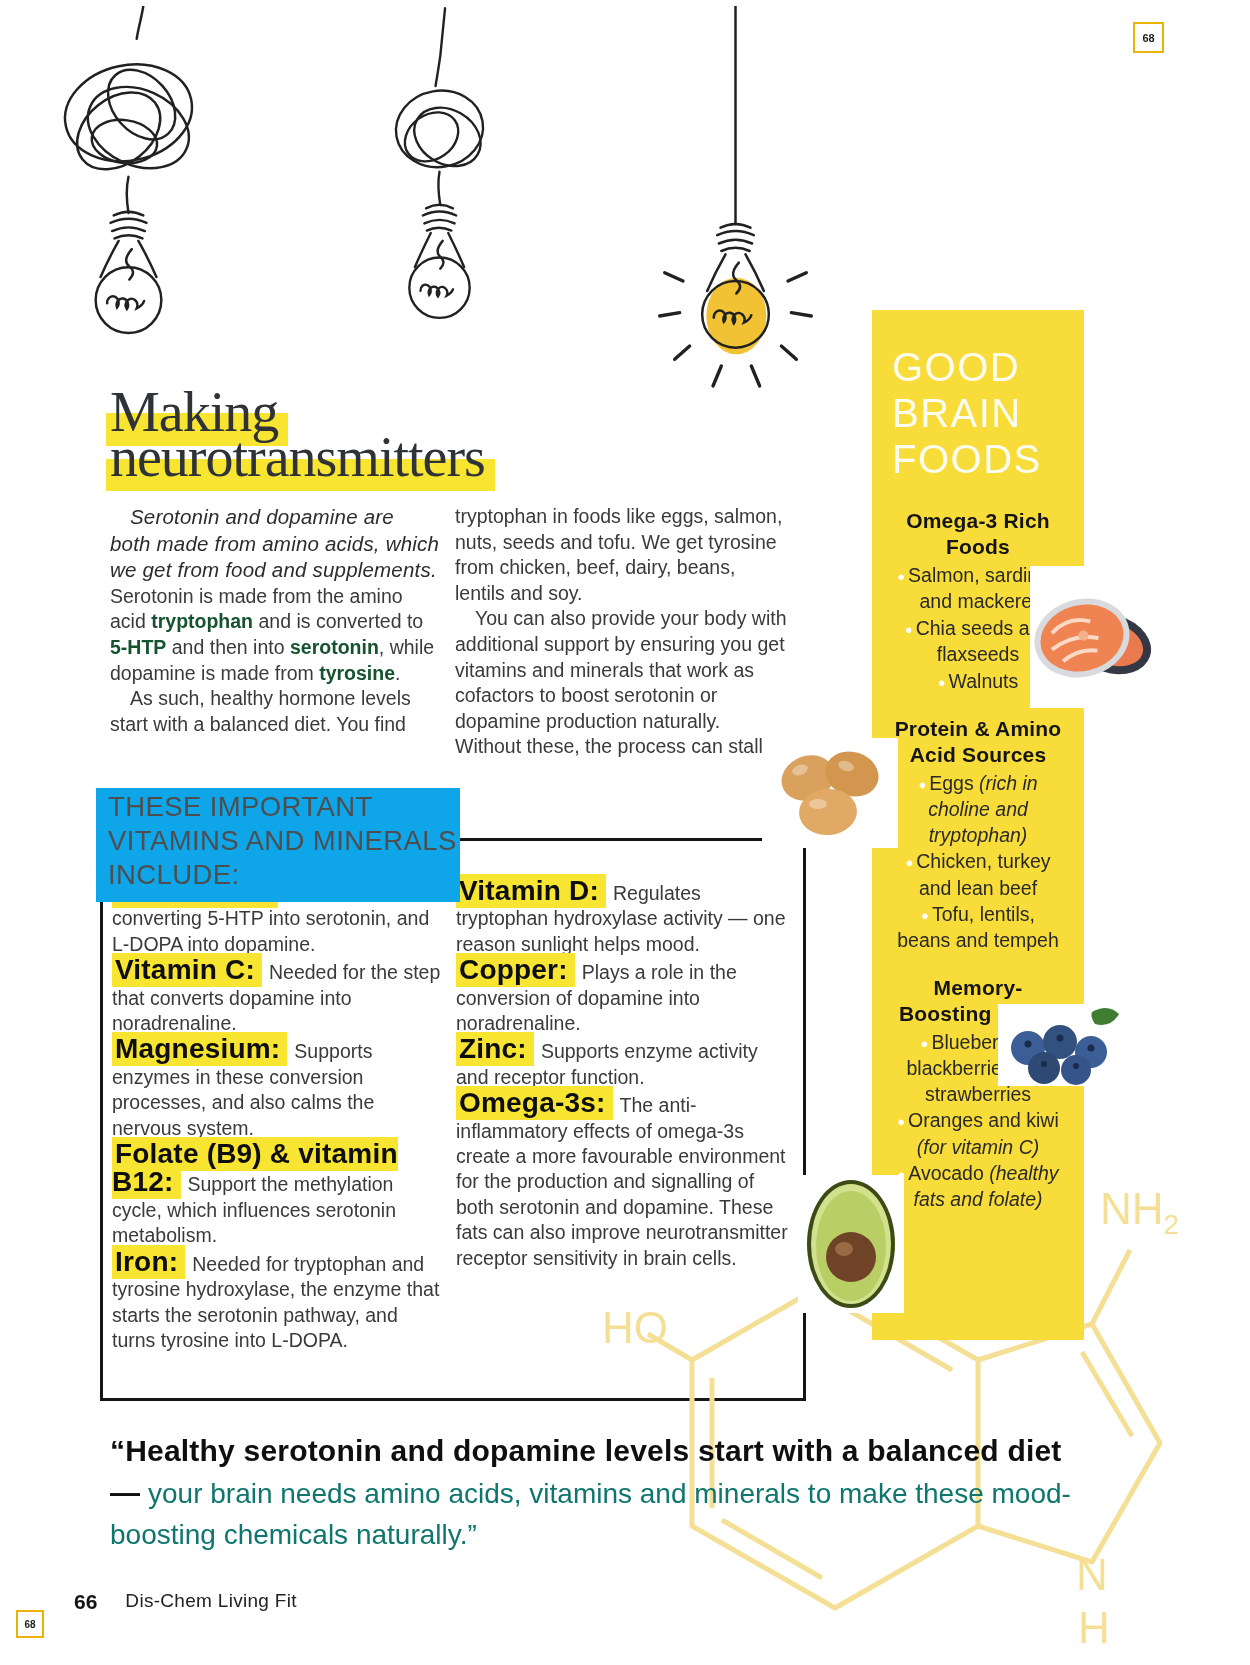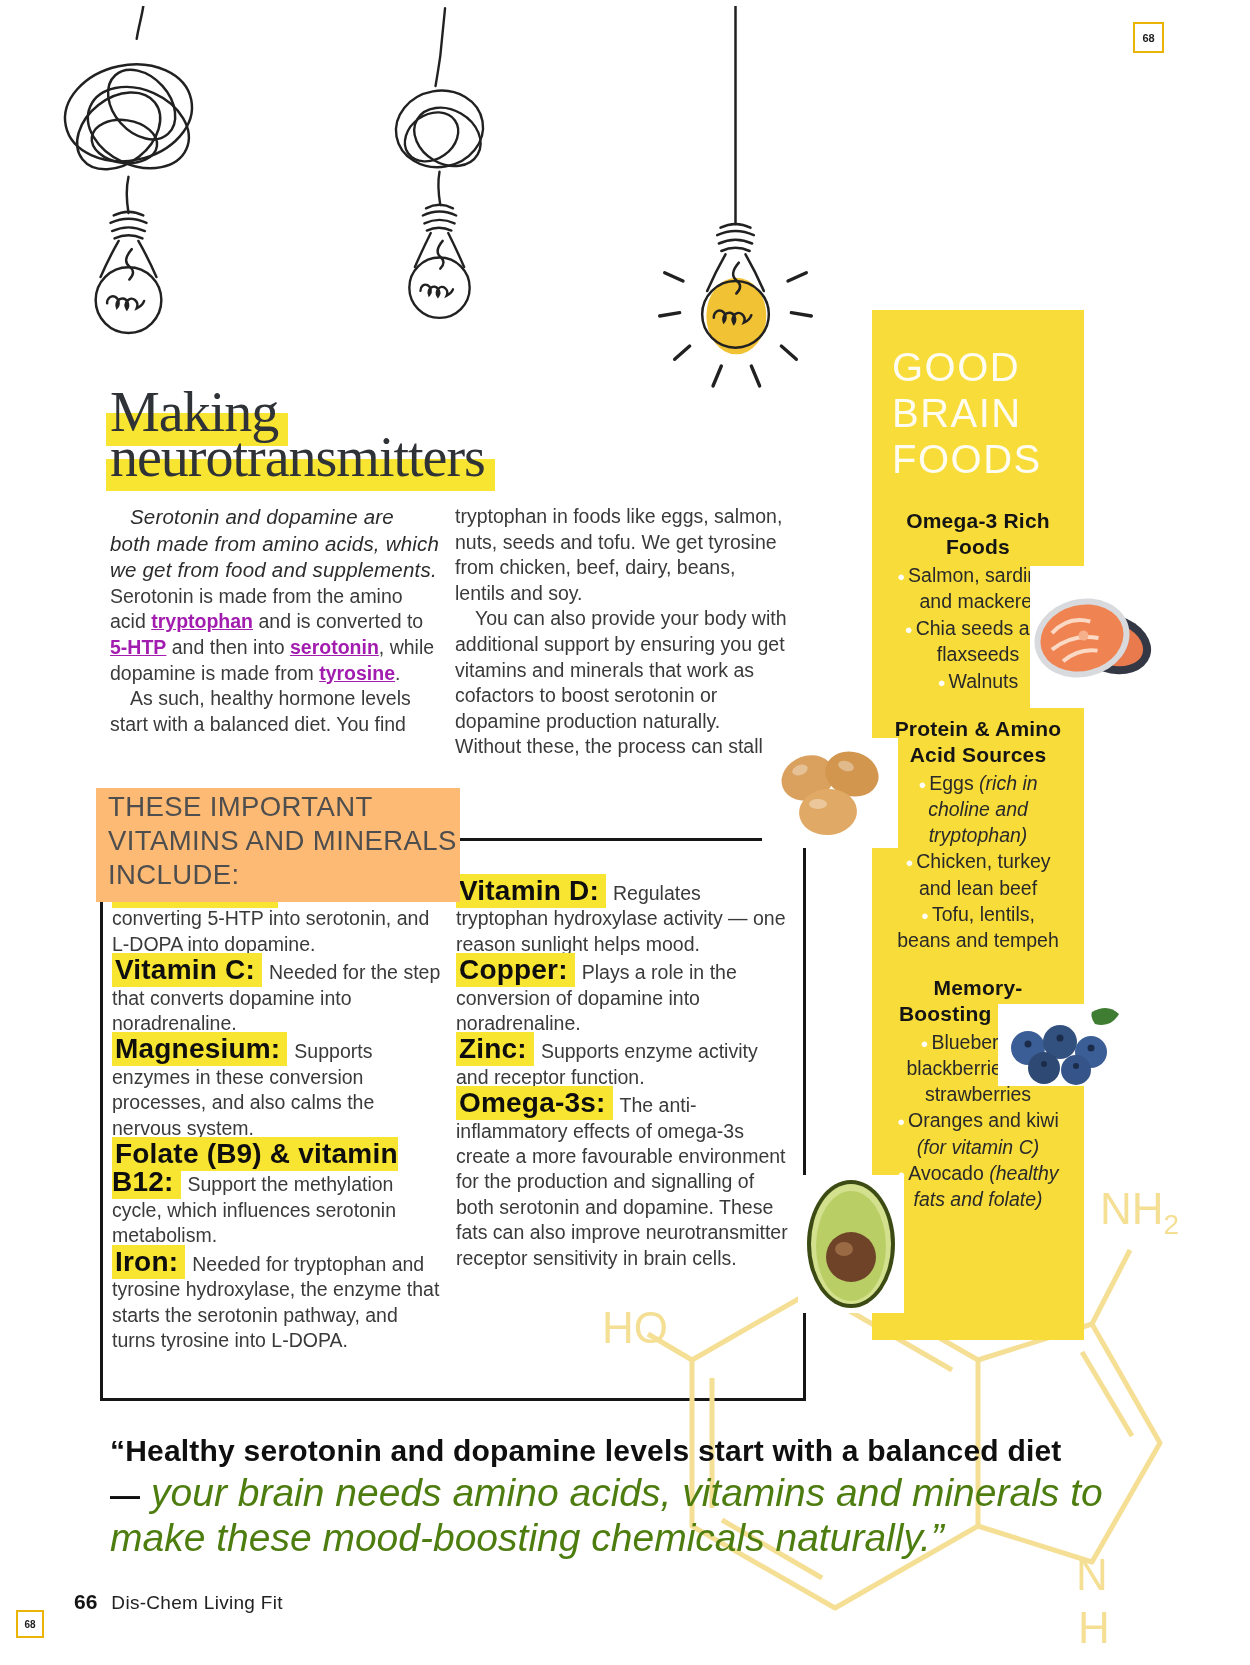--- a/index.html
+++ b/index.html
@@ -20,24 +20,24 @@
   
   .title-block{left:106px;top:390px;z-index:3;font-family:"Liberation Serif","DejaVu Serif",serif;
                font-size:56px;line-height:45px;color:#2f3337;letter-spacing:-1px;}
   .title-block .hl{background:linear-gradient(180deg,rgba(0,0,0,0) 50%,#f8e531 50%);padding:0 10px 3px 4px;}
 
   
   .bodycol{font-size:19.5px;line-height:25.6px;color:#3a3a3a;z-index:3;}
   .bodycol p{margin:0;text-indent:20px;}
   .bodycol p.noindent{text-indent:0;}
   .lead{font-style:italic;font-size:20.5px;color:#2c2c2c;letter-spacing:0.2px;}
-  .bodycol b{color:#a21caf;text-decoration:underline;}
-
-  
-  .section-heading{left:96px;top:788px;width:352px;background:#fdba74;z-index:4;
+  .bodycol b{color:#14532d;}
+
+  
+  .section-heading{left:96px;top:788px;width:352px;background:#0ea5e9;z-index:4;
                    font-size:27.5px;line-height:34px;color:#4e4e4e;letter-spacing:0.4px;
                    padding:2px 0 10px 12px;}
   .vitbox{left:100px;top:838px;width:700px;height:557px;border:3px solid #161616;background:#fff;z-index:1;}
   .vitcol{font-size:19.5px;line-height:25.4px;color:#3a3a3a;z-index:3;}
   .vitcol p{margin:0;}
   .vlabel{font-weight:800;color:#0e0e0e;background:#f8e531;padding:1px 7px 2px 3px;
           font-size:28px;letter-spacing:0.2px;margin-right:7px;}
 
   
   .sidebar{left:872px;top:310px;width:212px;height:1030px;background:#f8dc3a;z-index:3;
@@ -55,24 +55,24 @@
   .molecule{z-index:2;}
   .molecule path,.molecule polygon{stroke:#f4df95;stroke-width:5;fill:none;stroke-linejoin:round;}
   .molecule text{fill:#f4df95;font-family:"Liberation Sans",sans-serif;font-size:44px;}
 
   
   .photo{background:#fff;display:flex;align-items:center;justify-content:center;z-index:4;}
 
   
   .quote{left:110px;top:1432px;width:1010px;z-index:3;line-height:37px;}
   .qb{font-weight:800;font-size:30px;color:#0f0f0f;letter-spacing:0.2px;font-family:"Liberation Sans",sans-serif;}
-  .qi{font-style:italic;font-size:39px;color:#4d7c0f;}
-
-  
-  .footer{left:74px;top:1590px;display:flex;align-items:flex-end;gap:14px;z-index:3;}
+  .qi{font-size:28px;color:#0f766e;}
+
+  
+  .footer{left:74px;top:1590px;display:flex;align-items:flex-start;gap:28px;z-index:3;}
   .pgnum{font-weight:bold;font-size:21px;color:#141414;}
   .pub{font-size:19px;color:#222222;letter-spacing:0.3px;}
 </style>
 </head>
 <body>
 
 <div class="page">
 
   <div class="abs badge" style="left:1133px;top:22px;">
     <span>68</span>

